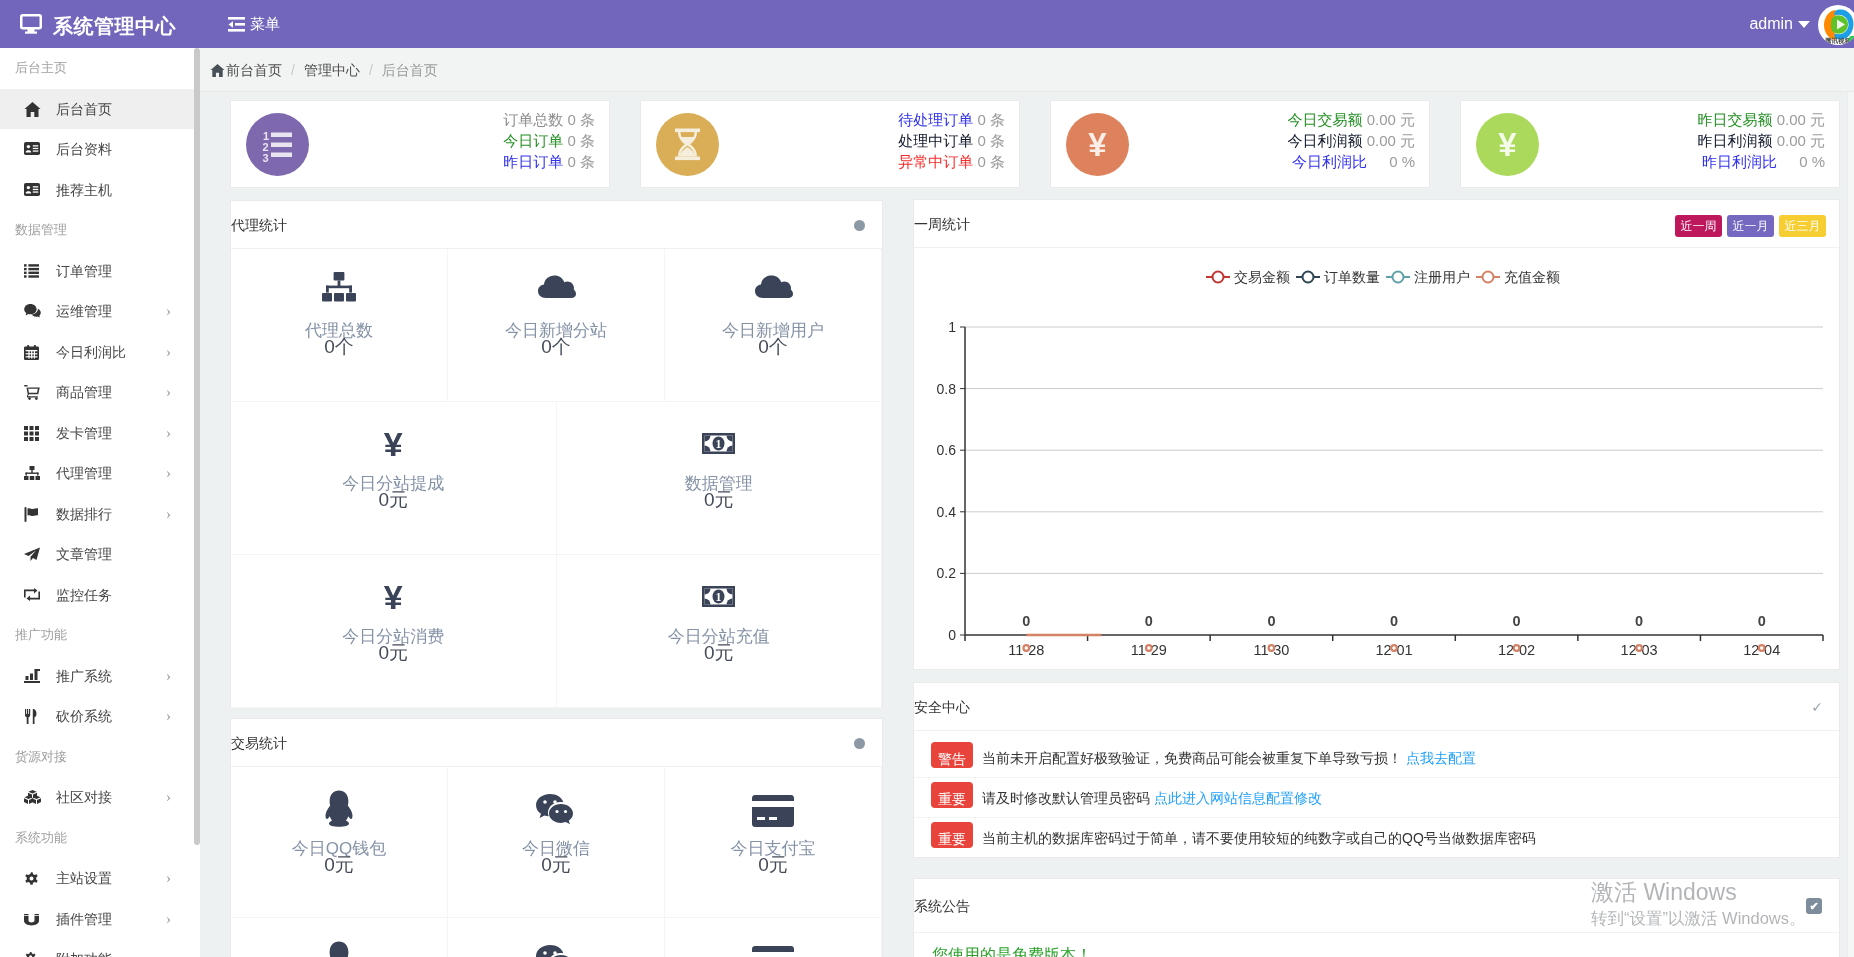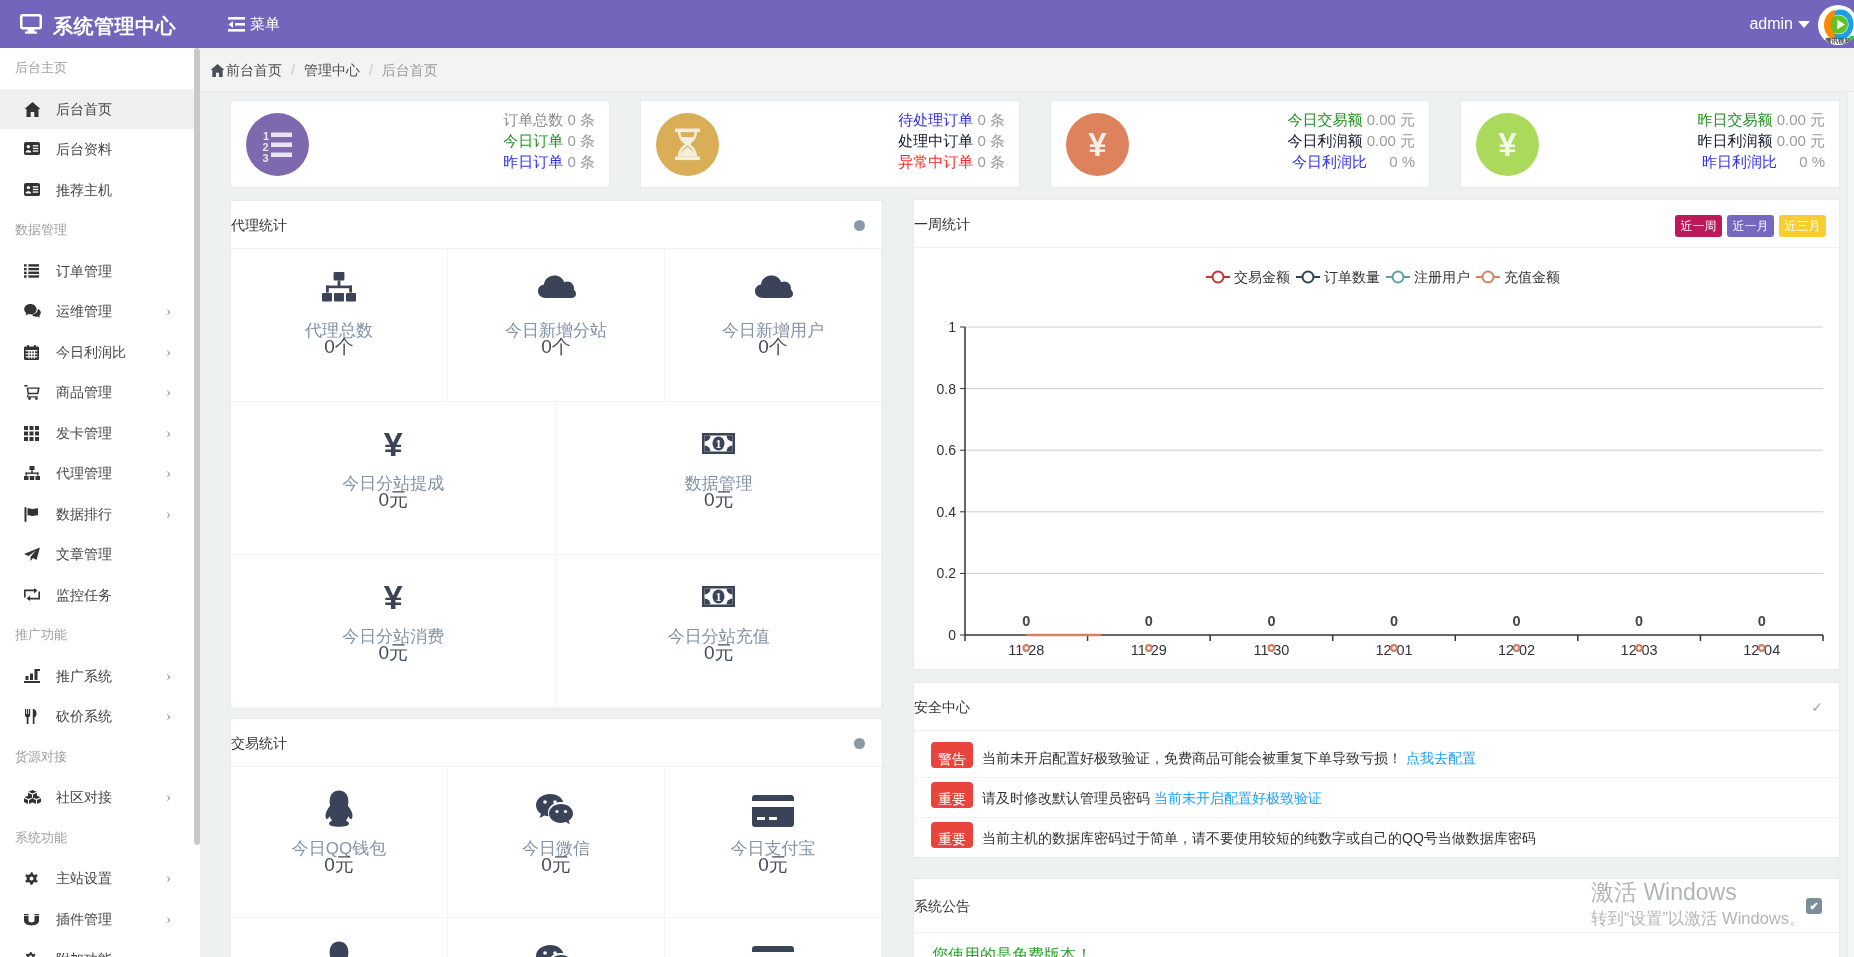--- a/index.html
+++ b/index.html
@@ -540,21 +540,21 @@
       <text x="847.7142857142857" y="455" font-size="14.5" fill="#333" text-anchor="middle">12-04</text>
       <text x="847.7142857142857" y="426" font-size="14.5" fill="#444" text-anchor="middle" font-weight="bold">0</text>
       <circle cx="847.7142857142857" cy="448" r="2.8" fill="#fff" stroke="#d48265" stroke-width="2.2"></circle>
       <line x1="112.28571428571428" y1="435" x2="187.28571428571428" y2="435" stroke="#d48265" stroke-width="2.5"></line>
     </svg>
 </div>
 
 <div class="panel" id="secpanel" style="left:913px; top:682px; width:927px; height:176px;">
   <div class="phead">安全中心<span style="position:absolute; right:16px; top:0; color:#9aa3ad;">✓</span></div>
   <div class="srow" style="top:55px;"><span class="badge">警告</span>当前未开启配置好极致验证，免费商品可能会被重复下单导致亏损！ <span class="blink">点我去配置</span></div>
-  <div class="srow" style="top:95px;"><span class="badge">重要</span>请及时修改默认管理员密码 <span class="blink">当前未开启配置好极致验证</span></div>
+  <div class="srow" style="top:95px;"><span class="badge">重要</span>请及时修改默认管理员密码 <span class="blink">点此进入网站信息配置修改</span></div>
   <div class="srow" style="top:135px; border-bottom:none;"><span class="badge">重要</span>当前主机的数据库密码过于简单，请不要使用较短的纯数字或自己的QQ号当做数据库密码</div>
 </div>
 
 <div class="panel" id="noticepanel" style="left:913px; top:878px; width:927px; height:79px; border-bottom:none;">
   <div class="phead" style="height:54px; line-height:54px;">系统公告<span style="position:absolute; right:17px; top:19px; width:16px; height:16px; background:#7d8d9b; border-radius:3px; color:#fff; text-align:center; line-height:16px; font-size:11px; font-weight:bold;">✔</span></div>
   <div style="position:absolute; left:18px; top:66px; color:#28a228; font-size:16px;">您使用的是免费版本！</div>
 </div>
 
 <div style="position:absolute; left:1591px; top:877px; width:230px; color:#73787c; opacity:0.55; pointer-events:none;">
   <div style="font-size:23px;">激活 Windows</div>

